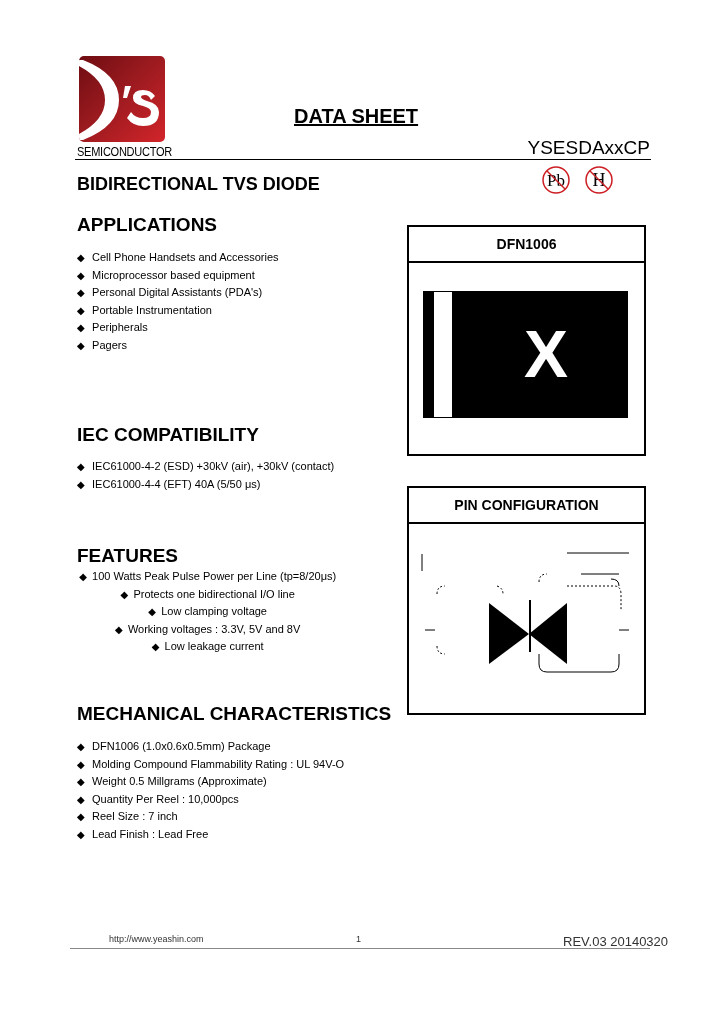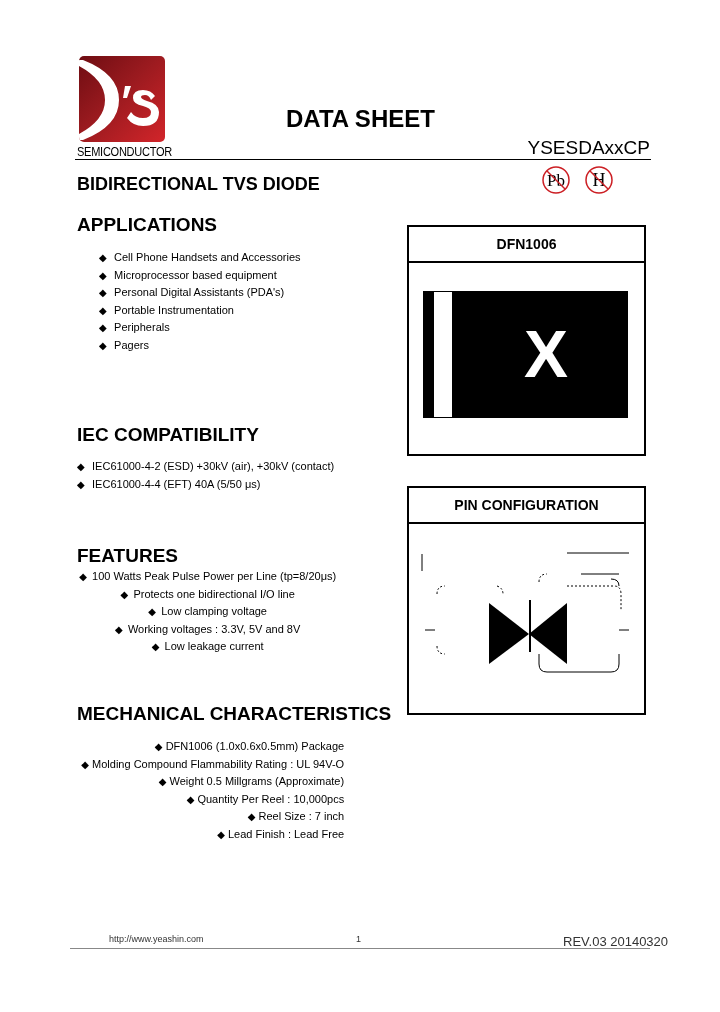--- a/index.html
+++ b/index.html
@@ -2,21 +2,21 @@
 <html><head>
 <meta charset="utf-8">
 <style>
   html, body { margin:0; padding:0; background:#ffffff; }
   body { width:720px; height:1012px; position:relative; overflow:hidden; font-family:"Liberation Sans", sans-serif; color:#000; }
   .abs { position:absolute; }
   .logo { left:79px; top:56px; width:86px; height:86px; border-radius:5px;
           background:linear-gradient(135deg,#6e0d12 0%,#9a1a1f 45%,#d2252a 100%); overflow:hidden; }
   .logo svg { position:absolute; left:0; top:0; }
   .semi { left:77px; top:145px; font-size:12px; letter-spacing:-0.3px; transform:scaleX(0.92); transform-origin:left; }
-  .title { left:286px; top:105px; font-size:24px; font-weight:bold; }
+  .title { left:294px; top:105px; font-size:20px; font-weight:bold;text-decoration:underline; }
   .topline { left:75px; top:159px; width:576px; height:1px; background:#000; }
   .part { right:70px; top:137px; font-size:19px; }
   .badges { left:540px; top:165px; width:80px; height:30px; }
   .subtitle { left:77px; top:174px; font-size:18px; font-weight:bold; }
   .h2 { font-size:19px; font-weight:bold; left:77px; }
   ul.bl { list-style:none; margin:0; padding:0; position:absolute; left:77px; font-size:11px; }
   ul.bl li { height:17.5px; line-height:17.5px; white-space:nowrap; }
   ul.bl li .dia { display:inline-block; width:12px; font-size:10px; }
   .box { border:2px solid #000; background:#fff; }
   .box .hdr { height:34px; border-bottom:2px solid #000; text-align:center; line-height:34px; font-weight:bold; font-size:14px; }
@@ -51,21 +51,21 @@
       <circle cx="59" cy="15" r="13" fill="none" stroke="#cc1f24" stroke-width="1.5"></circle>
       <text x="59" y="21" font-family="Liberation Serif, serif" font-size="18" text-anchor="middle" fill="#000">H</text>
       <line x1="50" y1="6" x2="68" y2="24" stroke="#cc1f24" stroke-width="1.5"></line>
     </g>
   </svg>
 </div>
 
 <div class="abs subtitle">BIDIRECTIONAL TVS DIODE</div>
 
 <div class="abs h2" style="top:214px;">APPLICATIONS</div>
-<ul class="bl" style="top:249px;margin-left:22px;">
+<ul class="bl" style="top:249px;">
   <li><span class="dia">◆</span> <span>Cell Phone Handsets and Accessories</span></li>
   <li><span class="dia">◆</span> <span> Microprocessor based equipment</span></li>
   <li><span class="dia">◆</span> <span>Personal Digital Assistants (PDA's)</span></li>
   <li><span class="dia">◆</span> <span>Portable Instrumentation</span></li>
   <li><span class="dia">◆</span> <span>Peripherals</span></li>
   <li><span class="dia">◆</span> <span>Pagers</span></li>
 </ul>
 
 <div class="abs h2" style="top:424px;">IEC COMPATIBILITY</div>
 <ul class="bl" style="top:458px;">
@@ -76,21 +76,21 @@
 <div class="abs h2" style="top:545px;">FEATURES</div>
 <ul class="bl" style="top:568px;text-align:center;">
   <li><span class="dia">◆</span> <span>100 Watts Peak Pulse Power per Line (tp=8/20μs)</span></li>
   <li><span class="dia">◆</span> <span>Protects one bidirectional I/O line</span></li>
   <li><span class="dia">◆</span> <span>Low clamping voltage</span></li>
   <li><span class="dia">◆</span> <span>Working voltages : 3.3V, 5V and 8V</span></li>
   <li><span class="dia">◆</span> <span>Low leakage current</span></li>
 </ul>
 
 <div class="abs h2" style="top:703px;">MECHANICAL CHARACTERISTICS</div>
-<ul class="bl" style="top:738px;text-align:right;">
+<ul class="bl" style="top:738px;">
   <li><span class="dia">◆</span> <span>DFN1006 (1.0x0.6x0.5mm) Package</span></li>
   <li><span class="dia">◆</span> <span> Molding Compound Flammability Rating : UL 94V-O</span></li>
   <li><span class="dia">◆</span> <span>Weight 0.5 Millgrams (Approximate)</span></li>
   <li><span class="dia">◆</span> <span>Quantity Per Reel : 10,000pcs</span></li>
   <li><span class="dia">◆</span> <span>Reel Size : 7 inch</span></li>
   <li><span class="dia">◆</span> <span>Lead Finish : Lead Free</span></li>
 </ul>
 
 <div class="abs box" style="left:407px; top:225px; width:235px; height:227px;">
   <div class="hdr">DFN1006</div>

